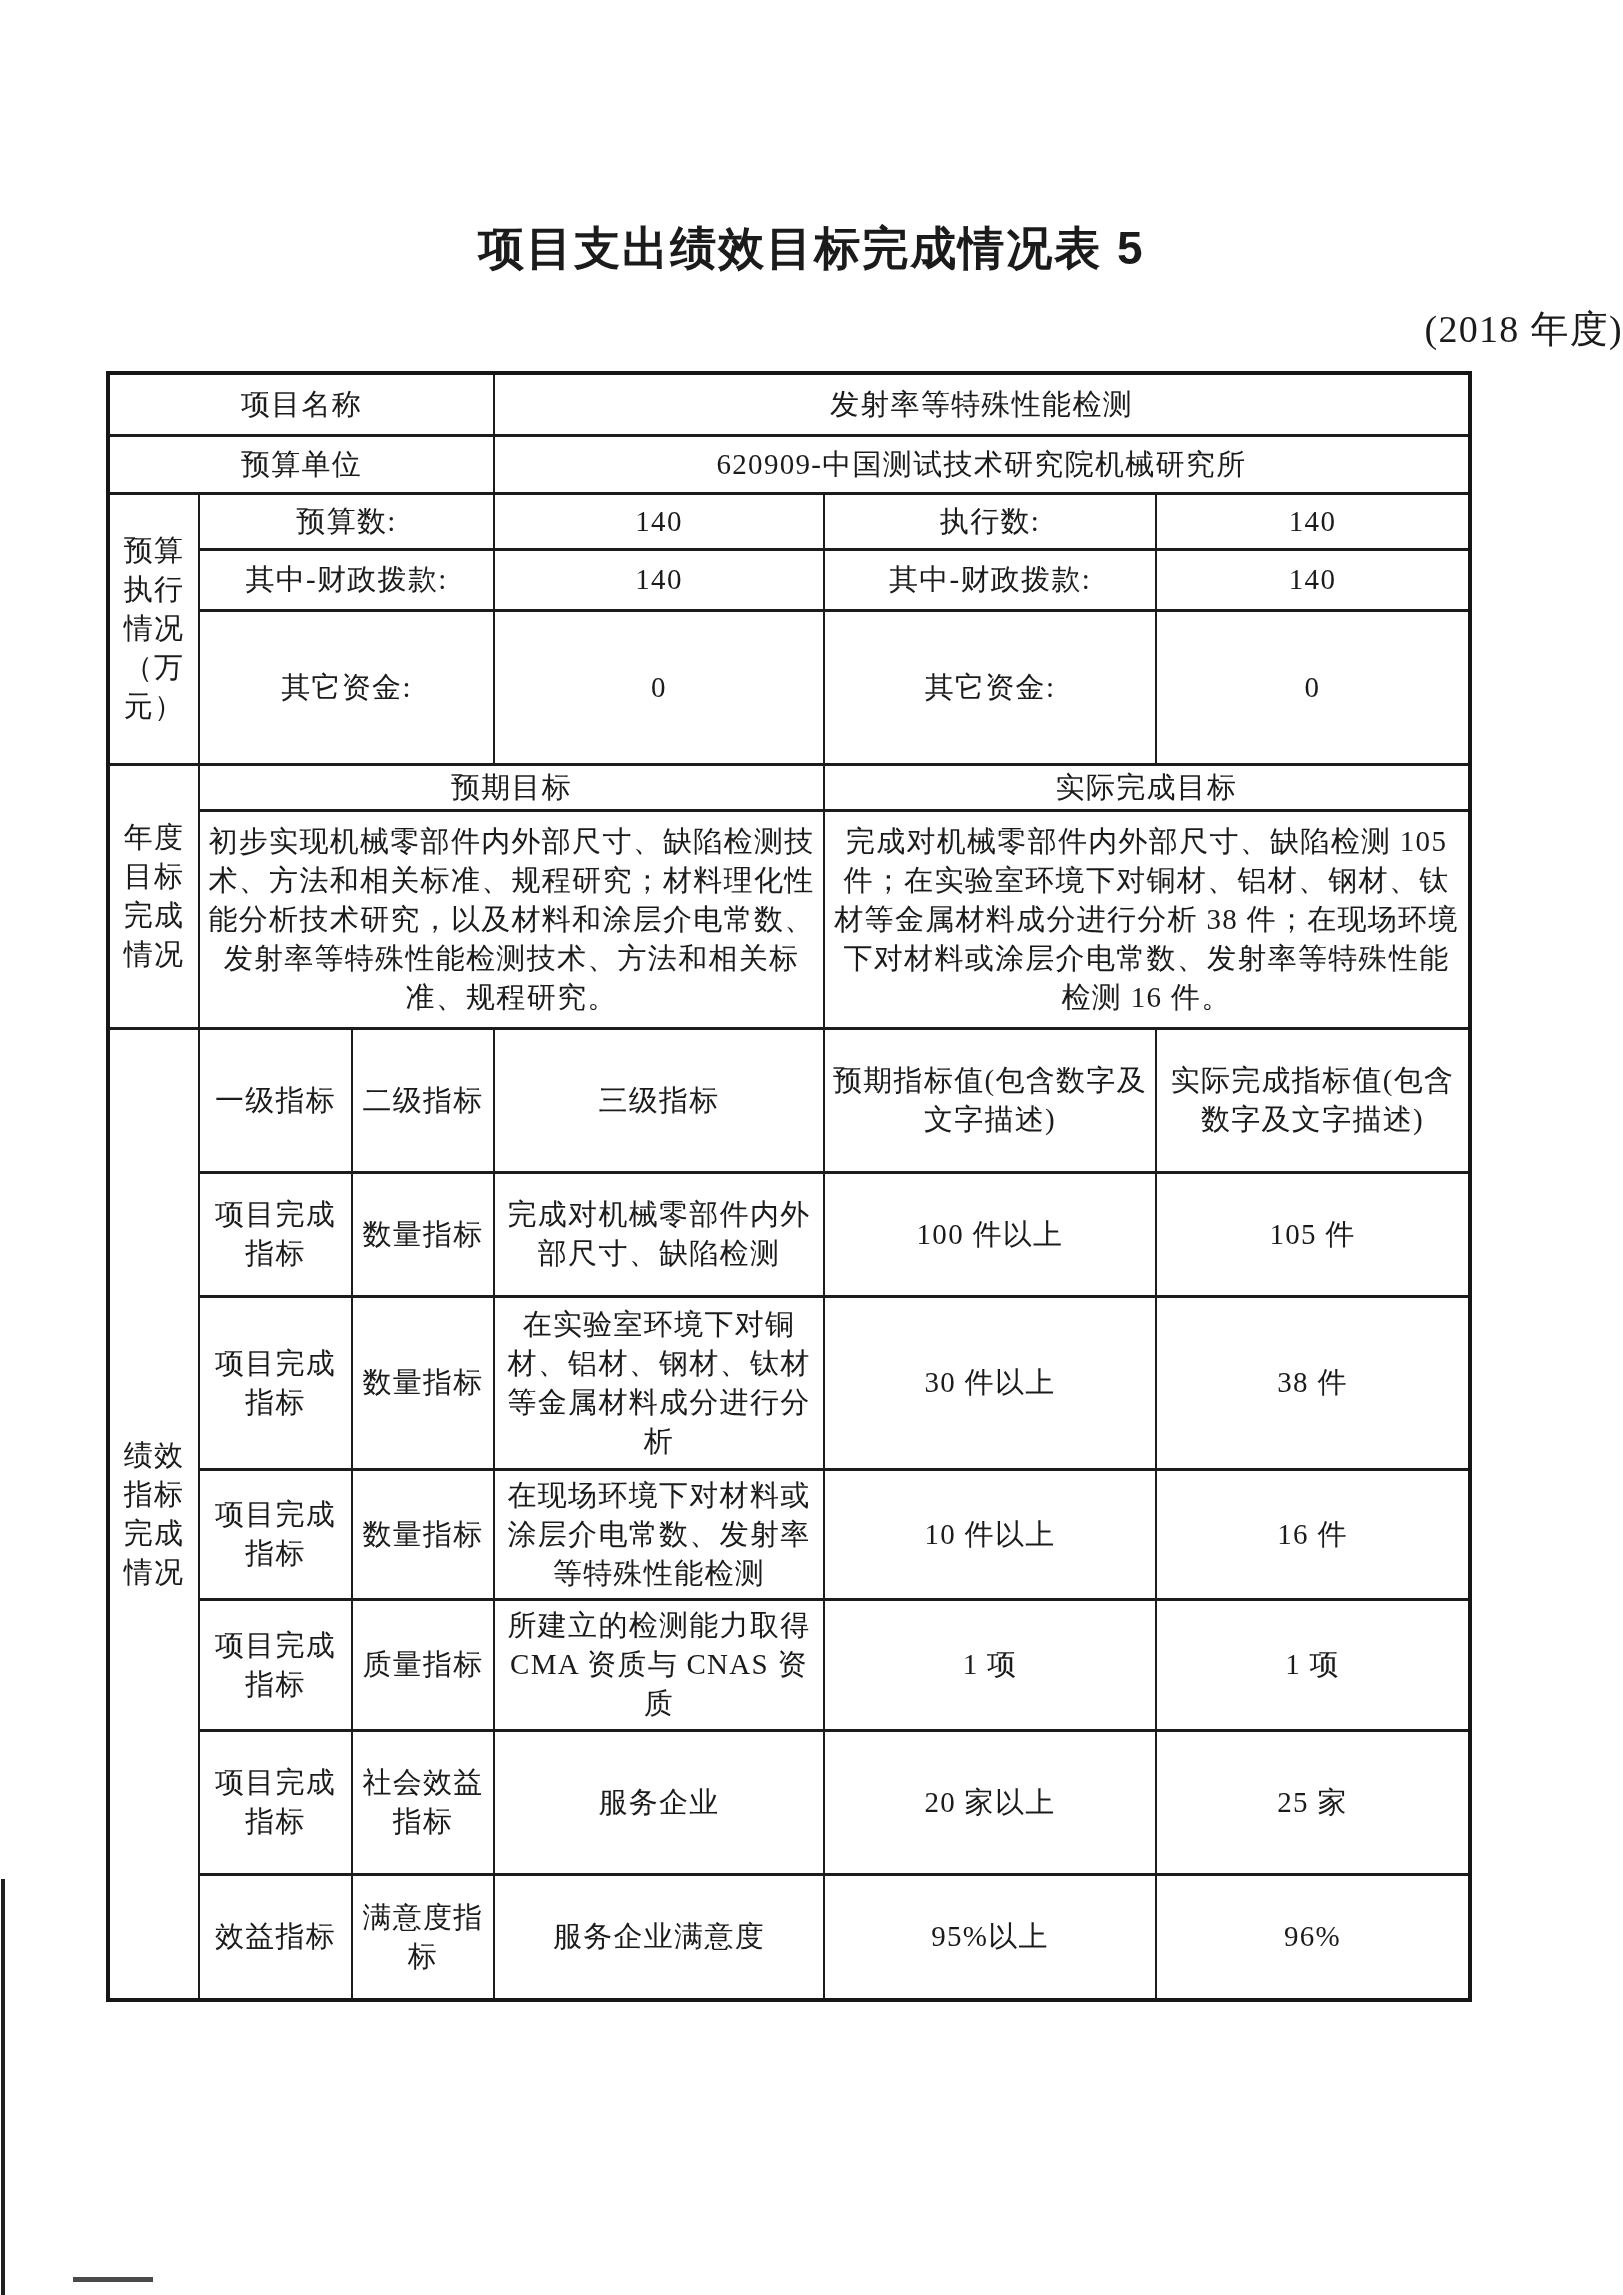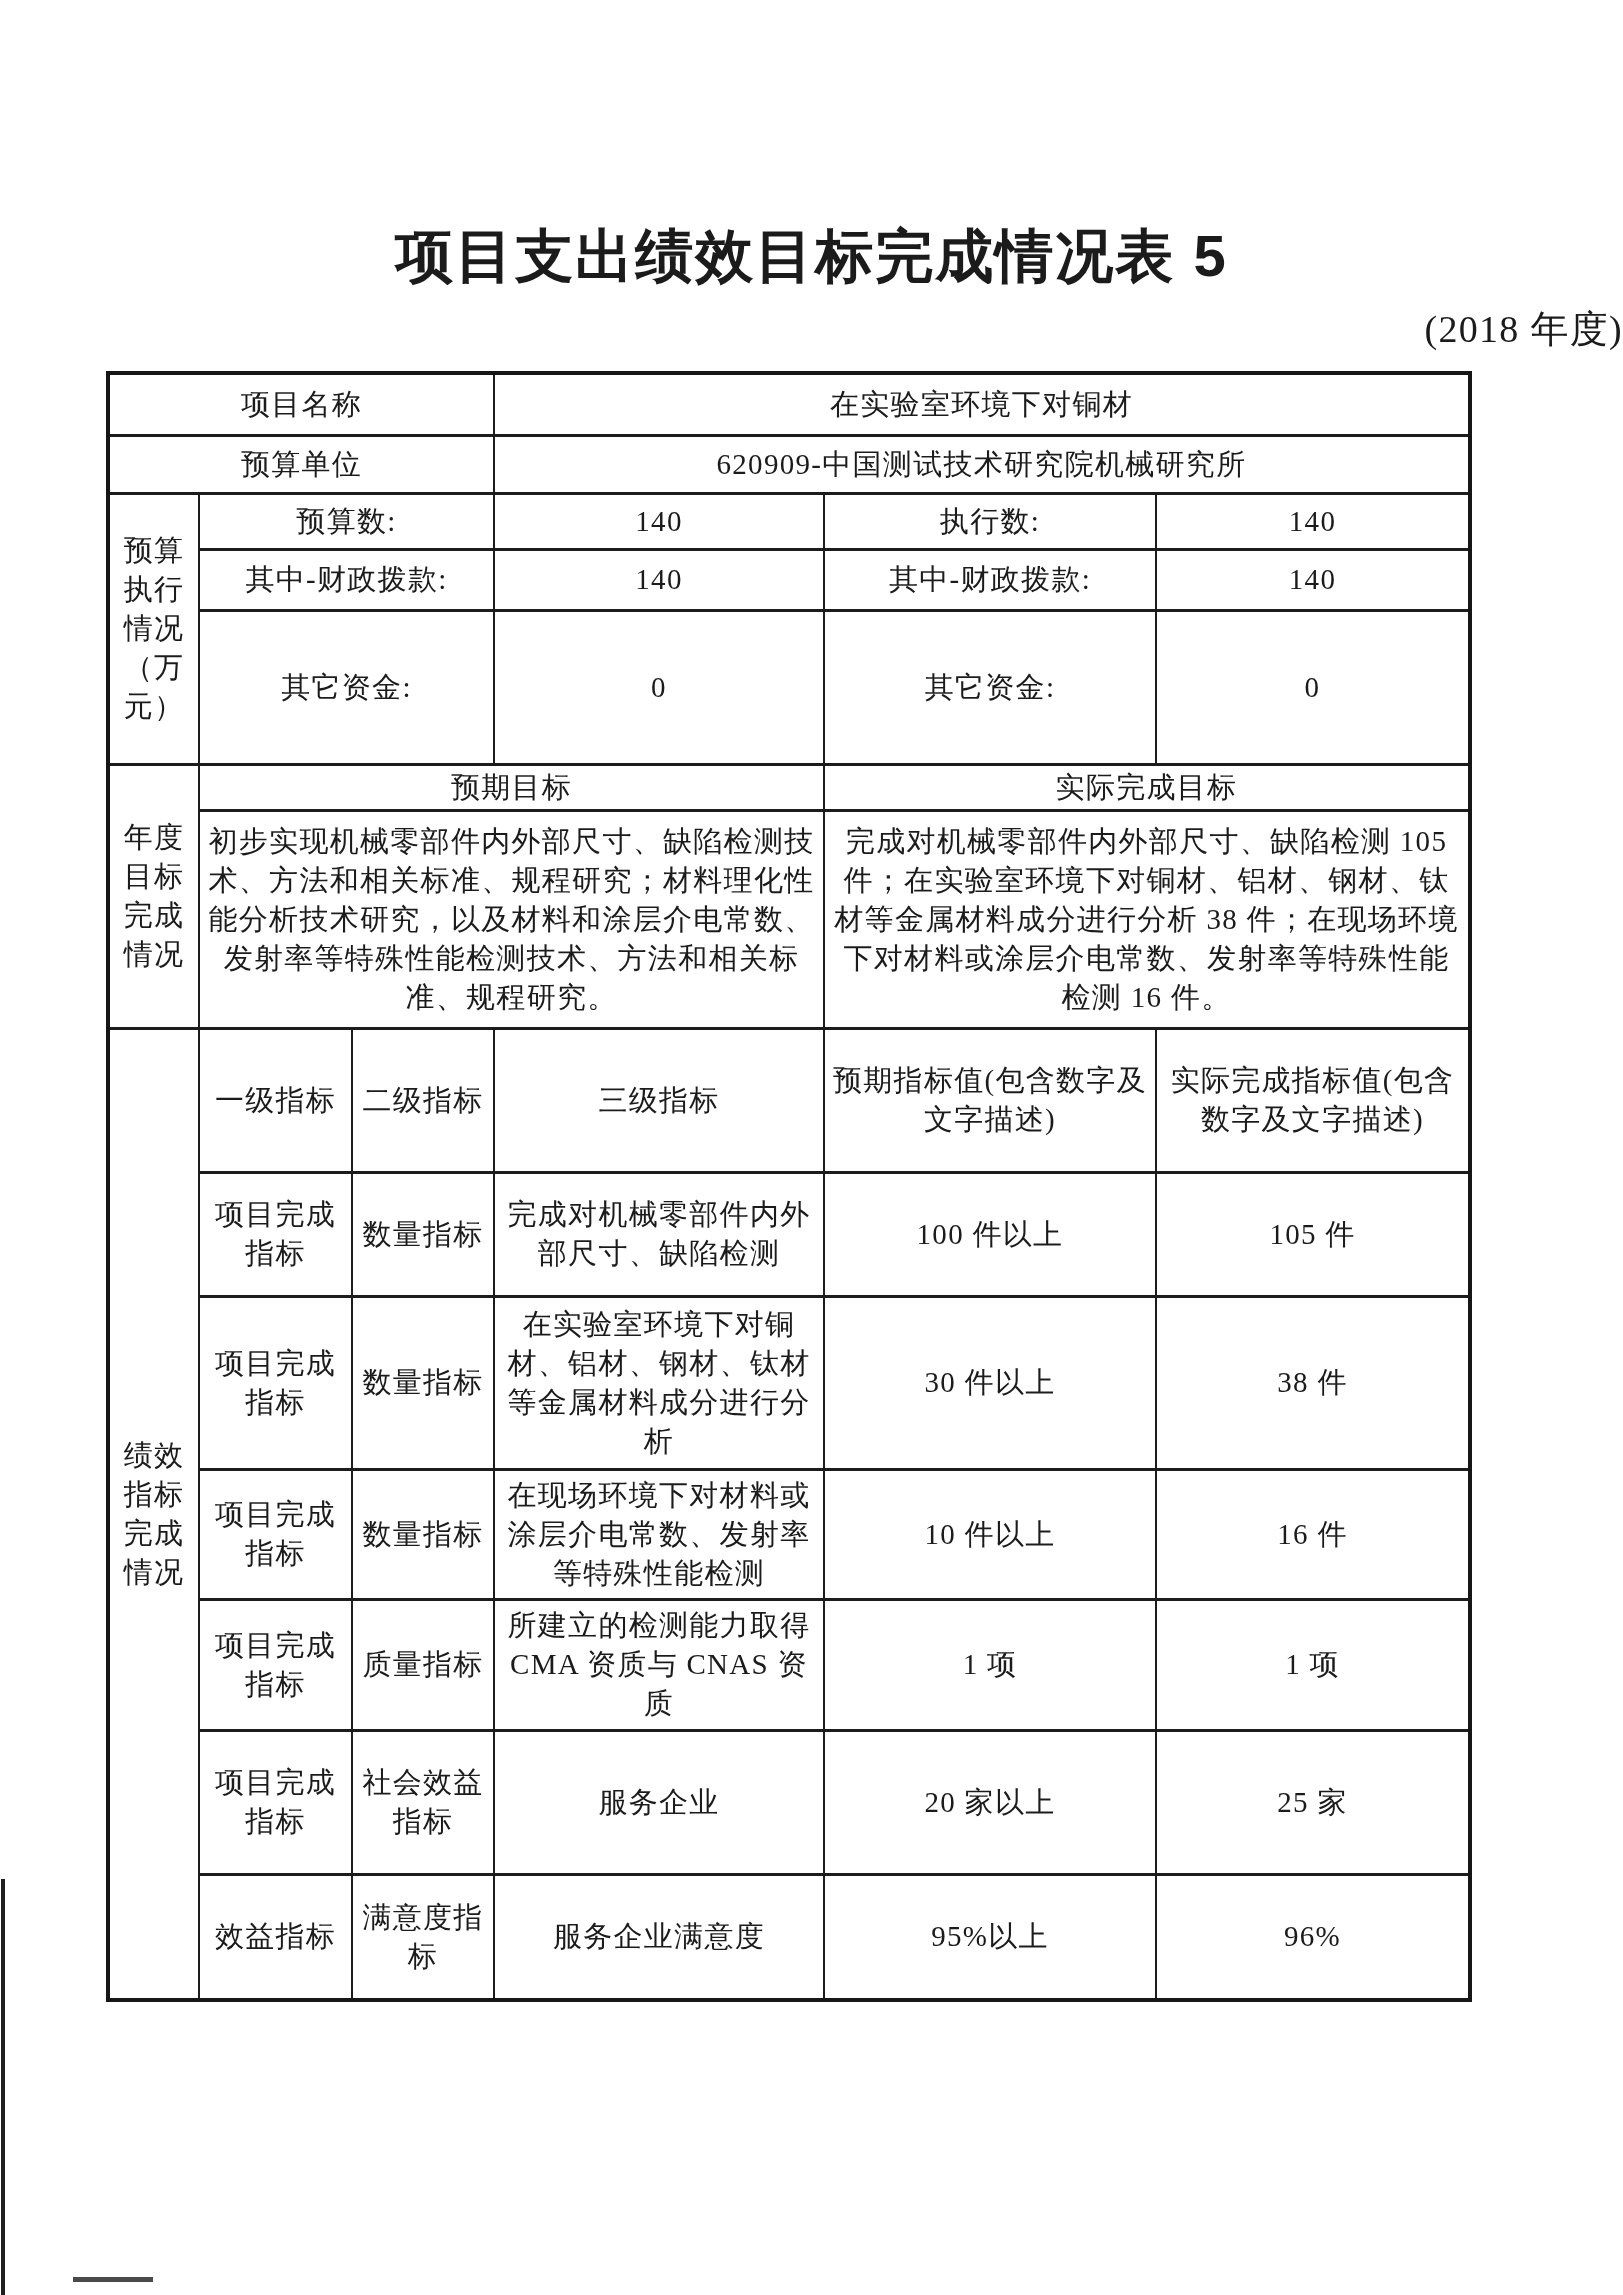--- a/index.html
+++ b/index.html
@@ -9,21 +9,21 @@
     position:relative;
     font-family:"Liberation Serif","DejaVu Serif",serif;
     color:#1b1b1b;
     overflow:hidden;
   }
   .title {
     position:absolute; top:218px; left:0; width:1623px;
     text-align:center;
     font-family:"Liberation Sans","DejaVu Sans",sans-serif;
     font-weight:bold;
-    font-size:58px;
+    font-size:46px;
     letter-spacing:2px;
   }
   .subtitle {
     position:absolute; top:304px; left:0; width:1623px;
     text-align:right;
     font-size:38px;
     letter-spacing:1.3px;
   }
   .tablewrap { position:absolute; left:106px; top:371px; }
   table.main {
@@ -84,21 +84,21 @@
         <col style="width:153px">
         <col style="width:142px">
     <col style="width:330px">
         <col style="width:332px">
         <col style="width:314px">
   </colgroup>
 
   <tbody>
         <tr style="height:62px">
     <td colspan="3">项目名称</td>
-    <td colspan="3">在实验室环境下对铜材</td>
+    <td colspan="3">发射率等特殊性能检测</td>
   </tr>
 
   <tr style="height:58px">
     <td colspan="3">预算单位</td>
     <td colspan="3">620909-中国测试技术研究院机械研究所</td>
   </tr>
 
   <tr style="height:56px">
     <td rowspan="3" class="vlabel">预算
 执行

